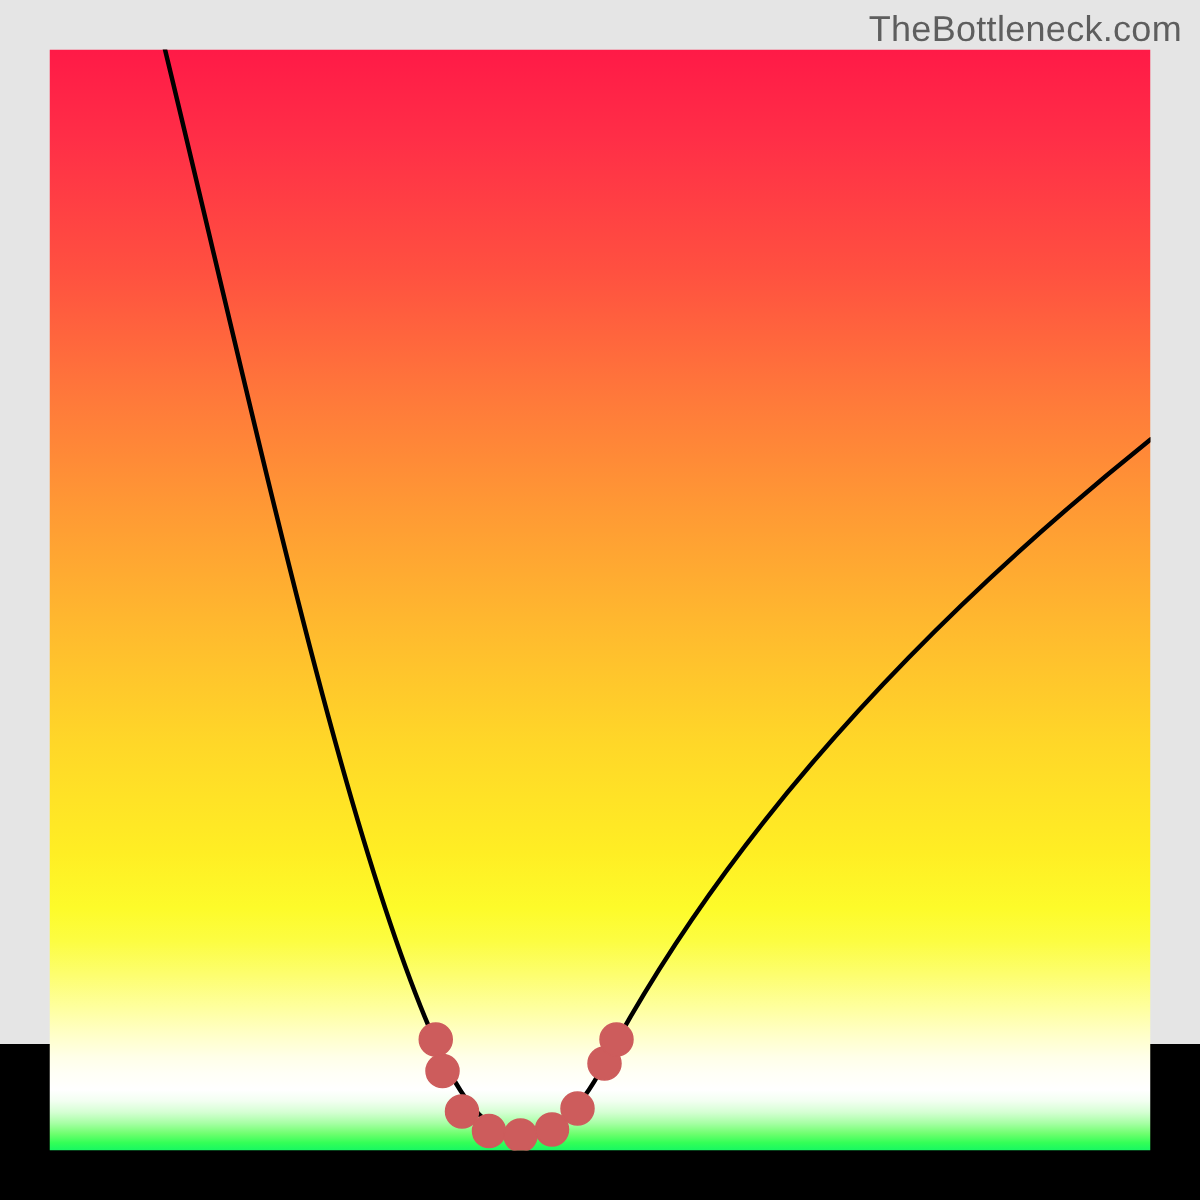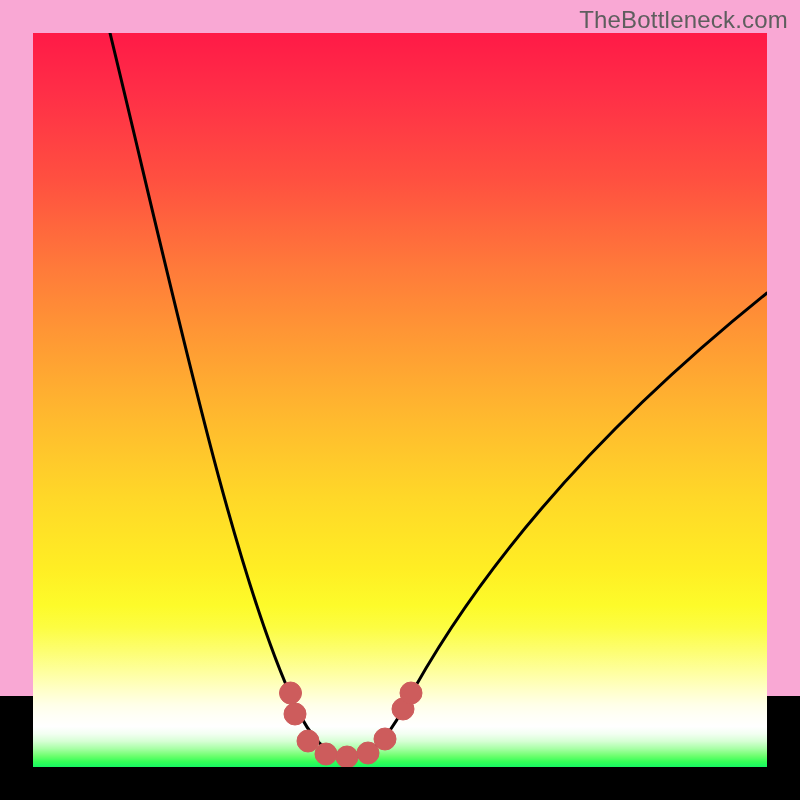--- a/index.html
+++ b/index.html
@@ -10,21 +10,21 @@
     overflow: hidden;
     background: #000;
     font-family: Arial, Helvetica, sans-serif;
   }
   .frame {
     position: absolute;
     left: 0;
     top: 0;
     width: 800px;
     height: 696px;
-    background: #f9a8d4;
+    background: #e5e5e5;
   }
   .plot-area {
     position: absolute;
     left: 33px;
     top: 33px;
     width: 734px;
     height: 734px;
     overflow: hidden;
   }
   .bg-red-yellow {

